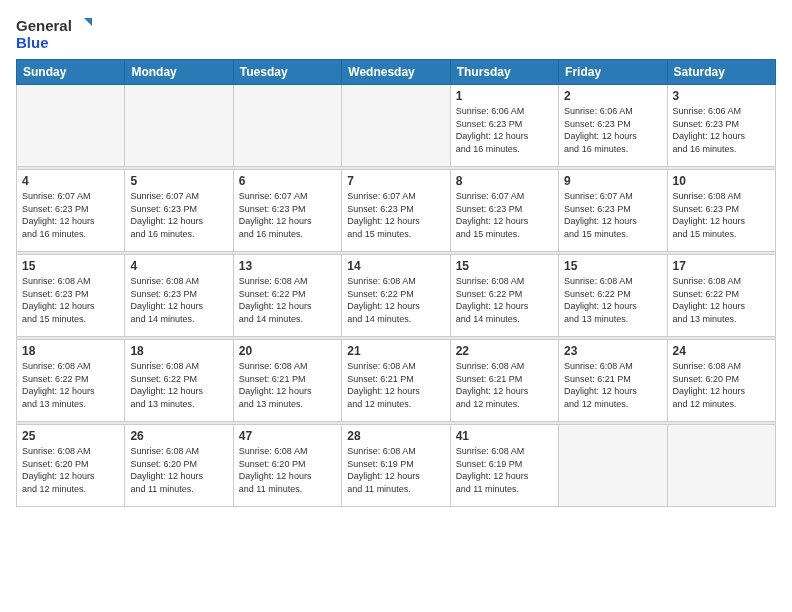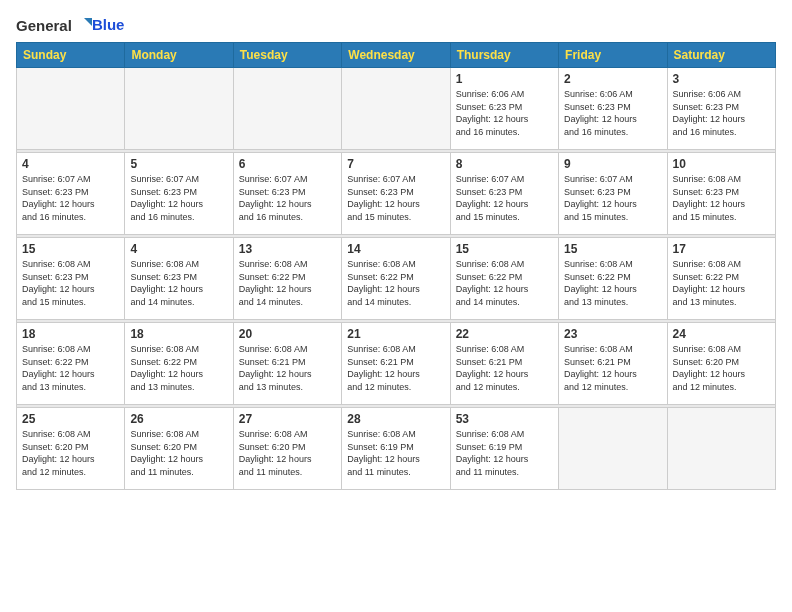--- a/index.html
+++ b/index.html
@@ -40,21 +40,21 @@
       font-size: 14px;
       color: #555;
     }
     .calendar {
       width: 100%;
       border-collapse: collapse;
       border: 1px solid #ccc;
     }
     .calendar th {
       background: #2a7ab5;
-      color: #fde047;
+      color: #ffffff;
       font-size: 12px;
       font-weight: bold;
       padding: 5px 6px;
       text-align: left;
       border: 1px solid #1e6a9e;
     }
     .calendar td {
       vertical-align: top;
       border: 1px solid #ccc;
       padding: 4px 5px;
@@ -78,21 +78,21 @@
       line-height: 1.4;
       color: #333;
     }
   </style>
 </head>
 <body>
 
 <div class="page">
   <div class="header">
     <div class="logo">
-  <div style="display:flex;flex-direction:row;align-items:flex-start;">
+  <div style="display:flex;flex-direction:column;align-items:flex-start;">
     <div style="display:flex;align-items:center;gap:2px;">
       <span style="font-size:15px;font-weight:bold;color:#333;">General</span>
       <svg width="18" height="18" viewBox="0 0 18 18">
         <polygon points="10,2 18,2 18,10" fill="#2a7ab5"></polygon>
       </svg>
     </div>
     <span style="font-size:15px;font-weight:bold;color:#1d4ed8;">Blue</span>
   </div>
 </div>
     <div class="title-area">
@@ -315,35 +315,35 @@
 and 12 minutes.</div>
           </td>
           <td>
             <span class="day-number">26</span>
             <div class="day-info" style="white-space: pre-line;">Sunrise: 6:08 AM
 Sunset: 6:20 PM
 Daylight: 12 hours
 and 11 minutes.</div>
           </td>
           <td>
-            <span class="day-number">27</span>
+            <span class="day-number">47</span>
             <div class="day-info" style="white-space: pre-line;">Sunrise: 6:08 AM
 Sunset: 6:20 PM
 Daylight: 12 hours
 and 11 minutes.</div>
           </td>
           <td>
             <span class="day-number">28</span>
             <div class="day-info" style="white-space: pre-line;">Sunrise: 6:08 AM
 Sunset: 6:19 PM
 Daylight: 12 hours
 and 11 minutes.</div>
           </td>
           <td>
-            <span class="day-number">53</span>
+            <span class="day-number">41</span>
             <div class="day-info" style="white-space: pre-line;">Sunrise: 6:08 AM
 Sunset: 6:19 PM
 Daylight: 12 hours
 and 11 minutes.</div>
           </td>
           <td class="empty"></td>
           <td class="empty"></td>
         </tr>
       </tbody>
   </table>

